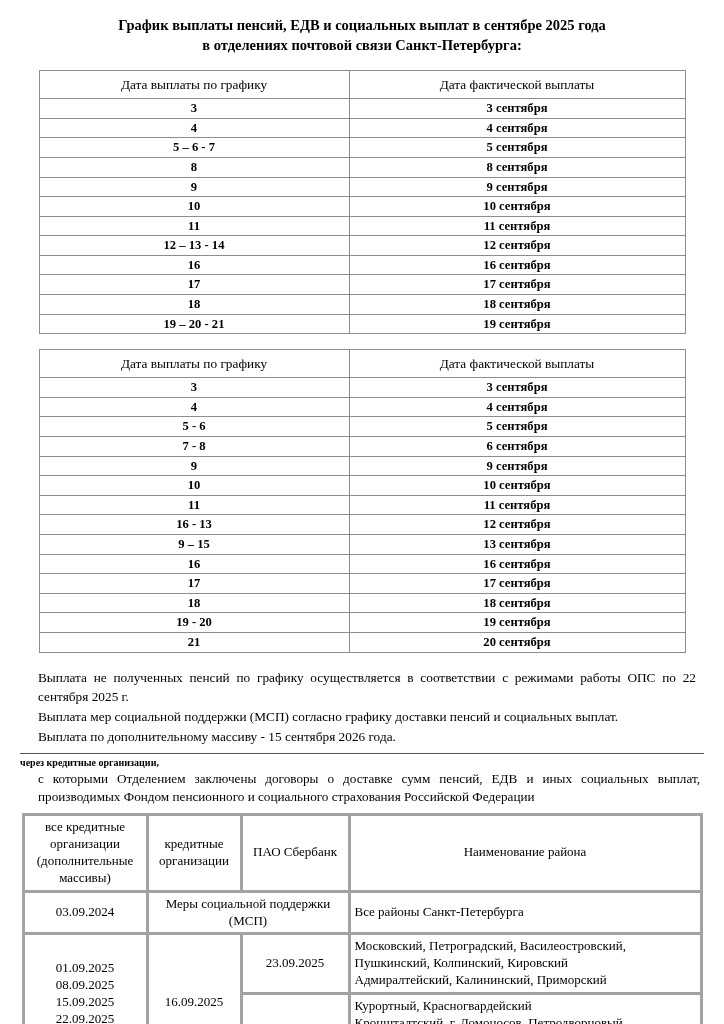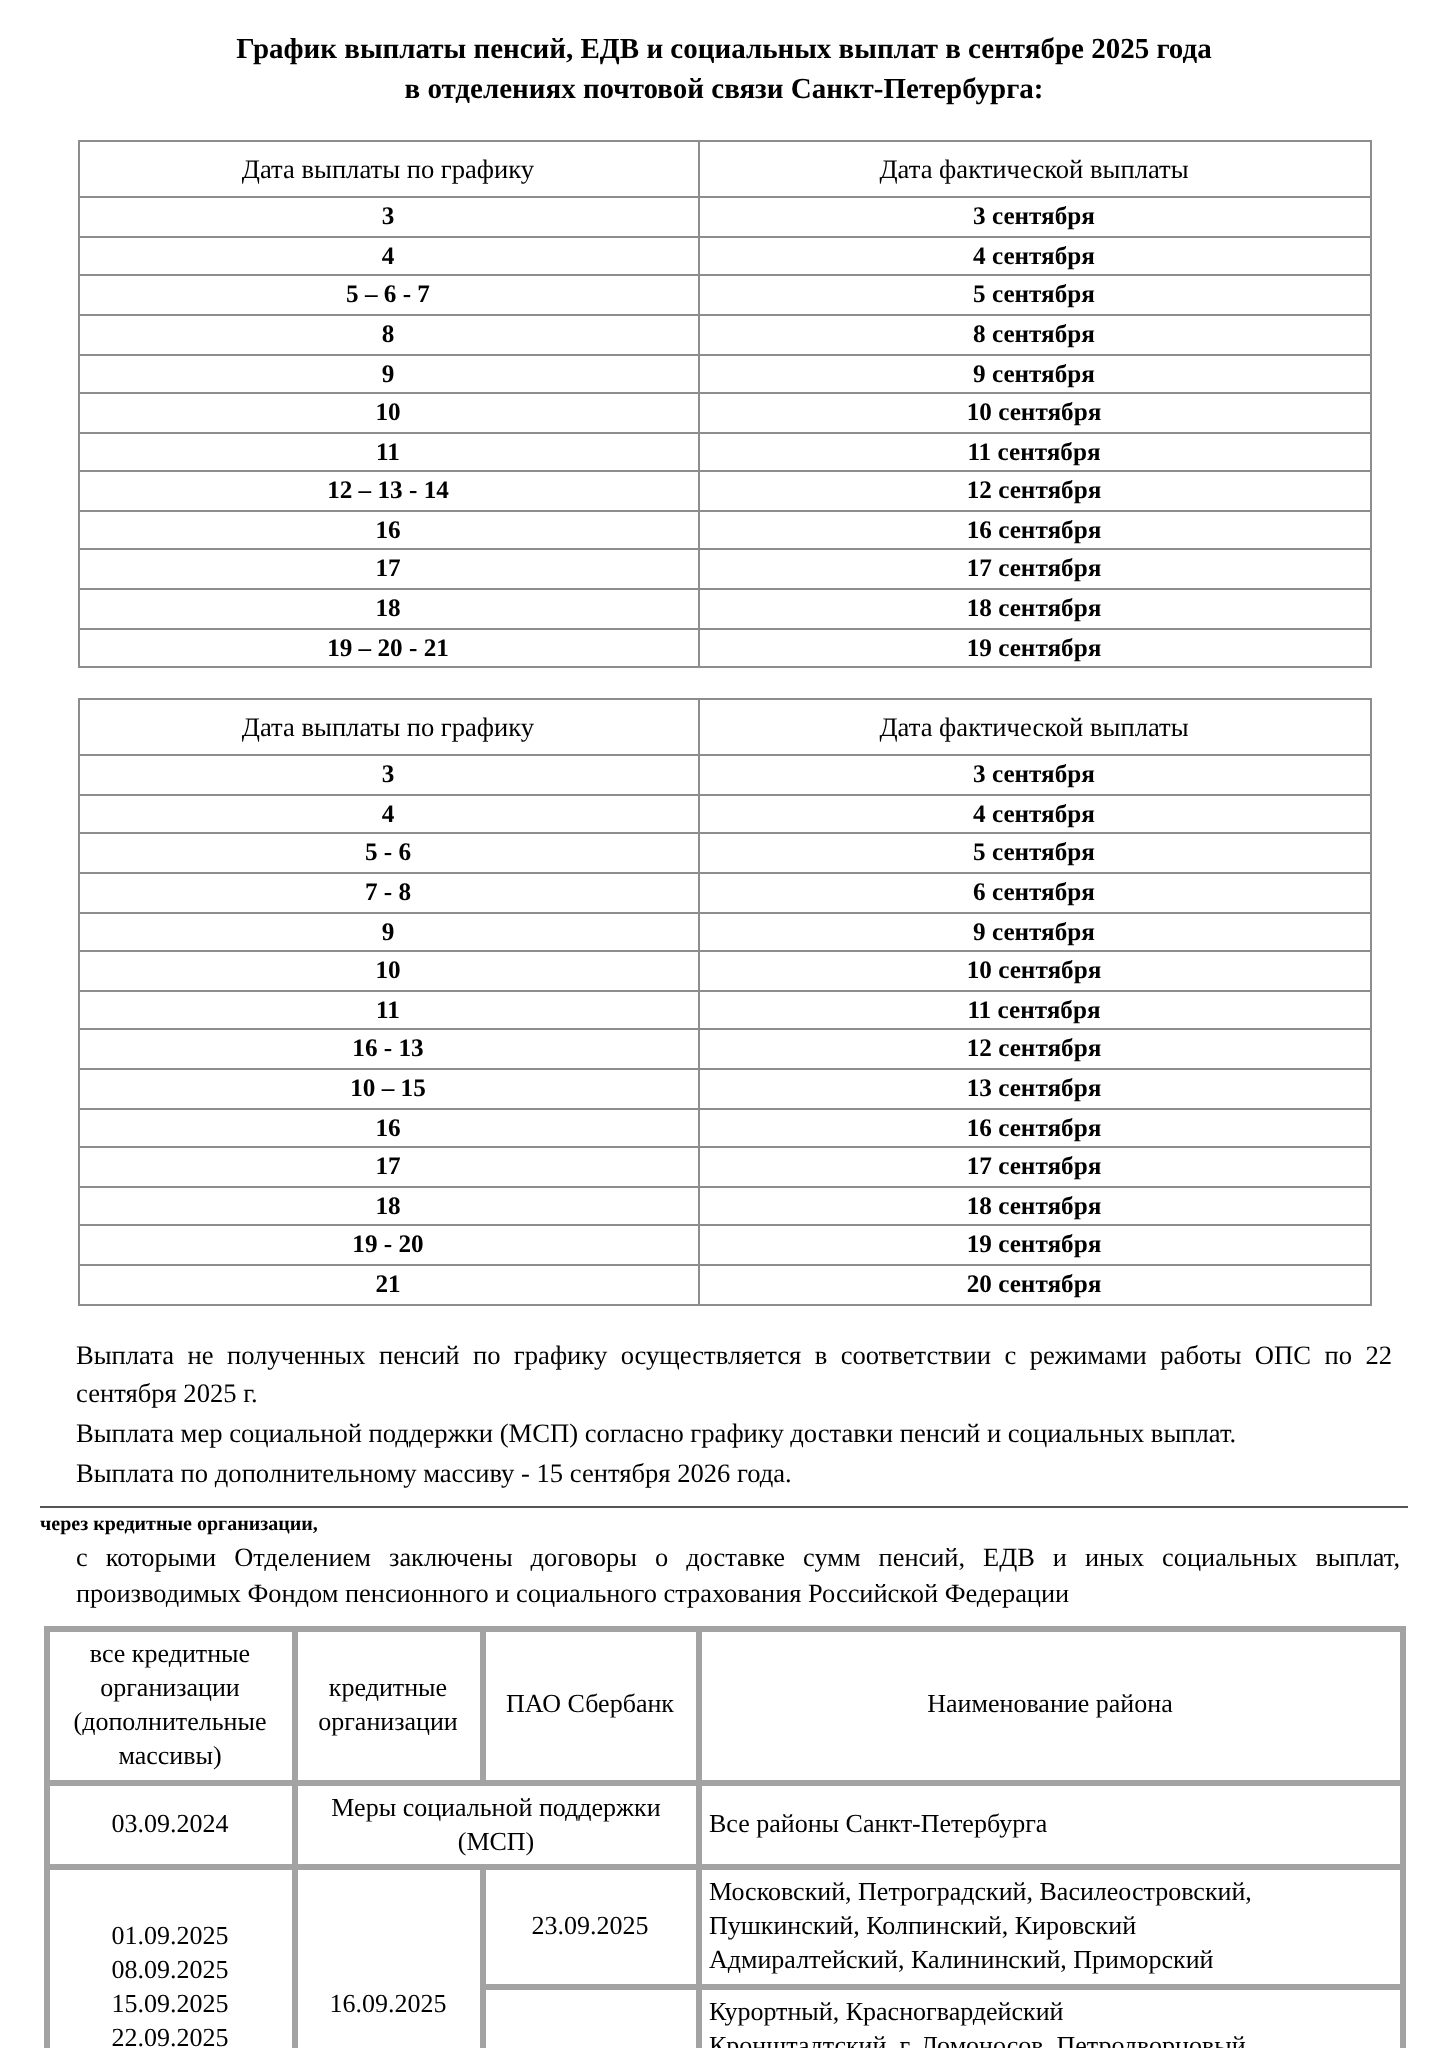--- a/index.html
+++ b/index.html
@@ -243,21 +243,21 @@
         </tr>
         <tr>
           <td>11</td>
           <td>11 сентября</td>
         </tr>
         <tr>
           <td>16 - 13</td>
           <td>12 сентября</td>
         </tr>
         <tr>
-          <td>10 – 15</td>
+          <td>9 – 15</td>
           <td>13 сентября</td>
         </tr>
         <tr>
           <td>16</td>
           <td>16 сентября</td>
         </tr>
         <tr>
           <td>17</td>
           <td>17 сентября</td>
         </tr>

